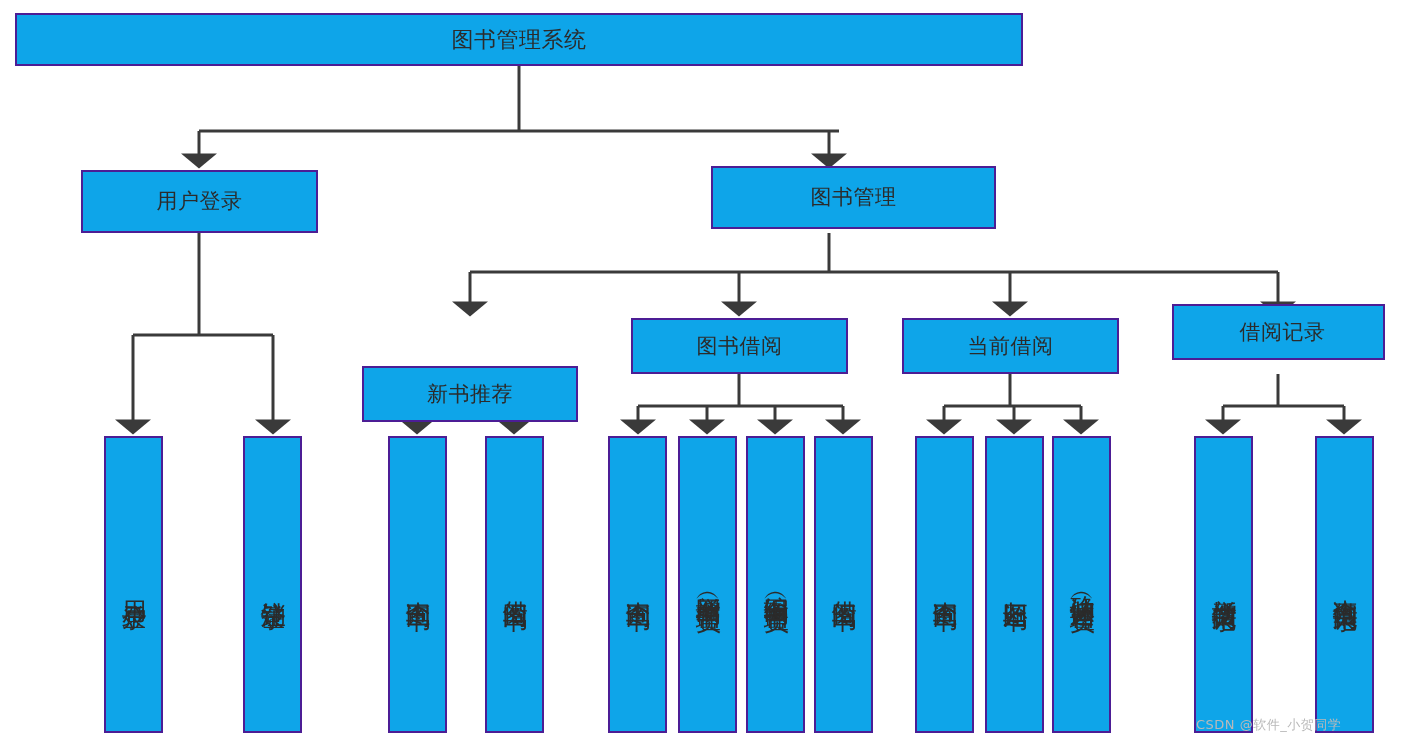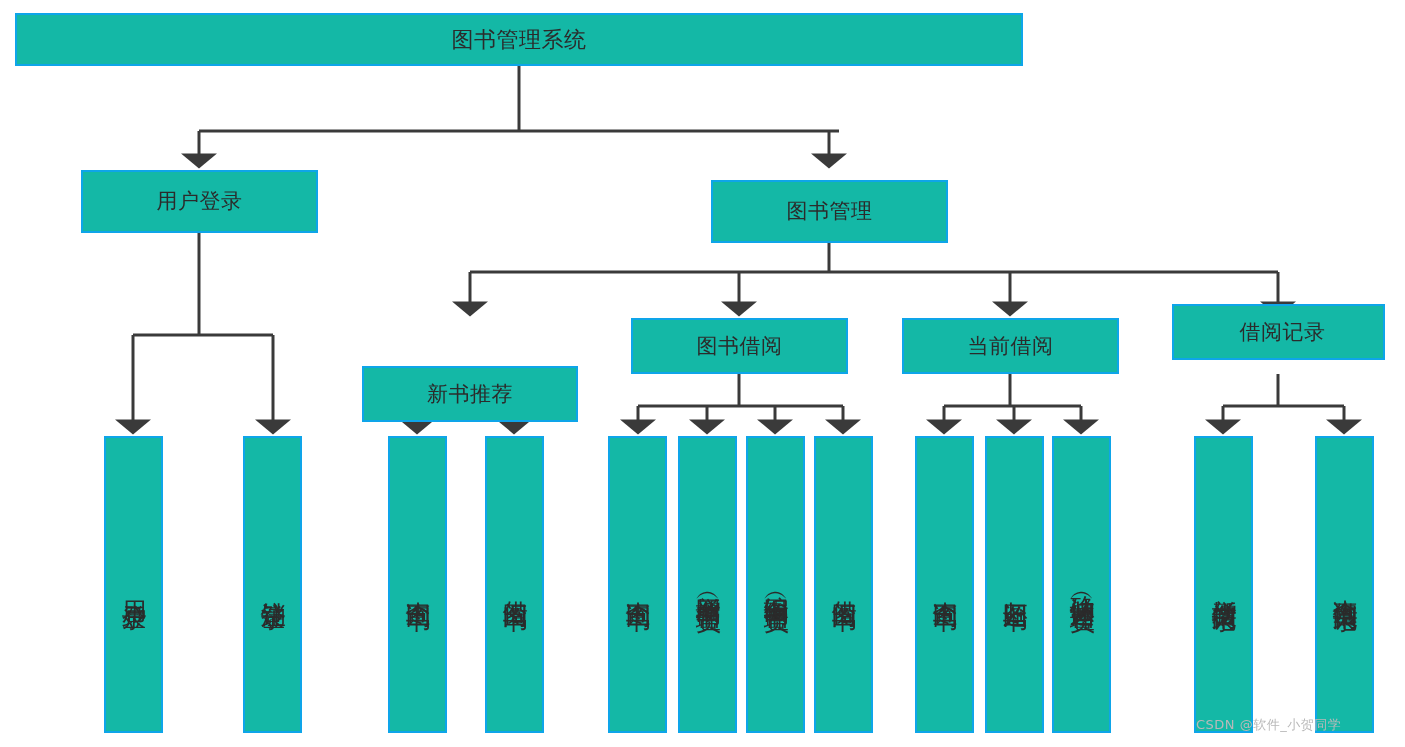--- a/index.html
+++ b/index.html
@@ -20,22 +20,22 @@
   #diagram-svg {
     position: absolute;
     left: 0;
     top: 0;
     width: 1405px;
     height: 747px;
   }
   .node-box {
     position: absolute;
     box-sizing: border-box;
-    border: 2px solid #0ea5e9;
-    background: #14b8a6;
+    border: 2px solid #4c1d95;
+    background: #0ea5e9;
     display: flex;
     align-items: center;
     justify-content: center;
     overflow: hidden;
   }
   .node-label {
     color: #2b2b2b;
     font-family: "DejaVu Sans", "Liberation Sans", sans-serif;
     line-height: 1.18;
     white-space: nowrap;
@@ -125,21 +125,21 @@
     </g>
   </svg>
 
   <div class="node-box root horiz" style="left:15px; top:13px; width:1008px; height:53px;">
     <span class="node-label">图书管理系统</span>
   </div>
 
   <div class="node-box horiz" style="left:81px; top:170px; width:237px; height:63px;">
     <span class="node-label">用户登录</span>
   </div>
-  <div class="node-box horiz" style="left:711px; top:180px; width:237px; height:63px;">
+  <div class="node-box horiz" style="left:711px; top:166px; width:285px; height:63px;">
     <span class="node-label">图书管理</span>
   </div>
 
   <div class="node-box horiz" style="left:362px; top:318px; width:216px; height:56px;margin-top:48px;">
     <span class="node-label">新书推荐</span>
   </div>
   <div class="node-box horiz" style="left:631px; top:318px; width:217px; height:56px;">
     <span class="node-label">图书借阅</span>
   </div>
   <div class="node-box horiz" style="left:902px; top:318px; width:217px; height:56px;">

